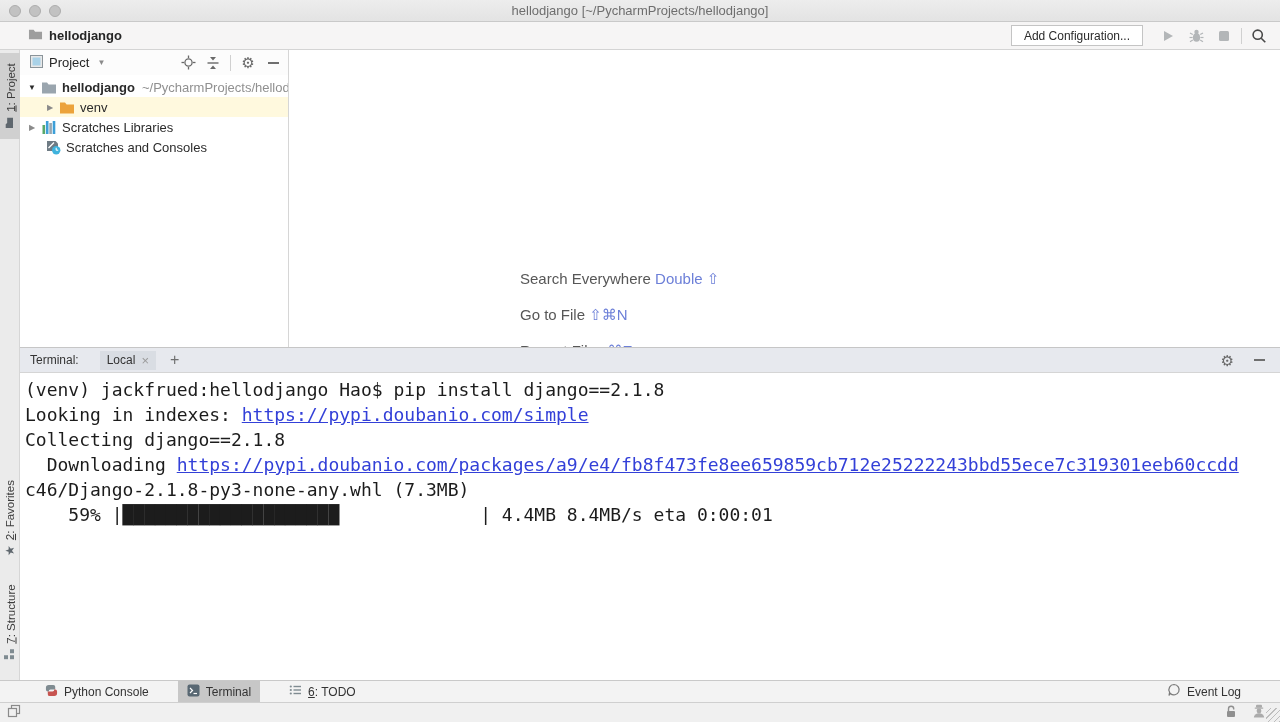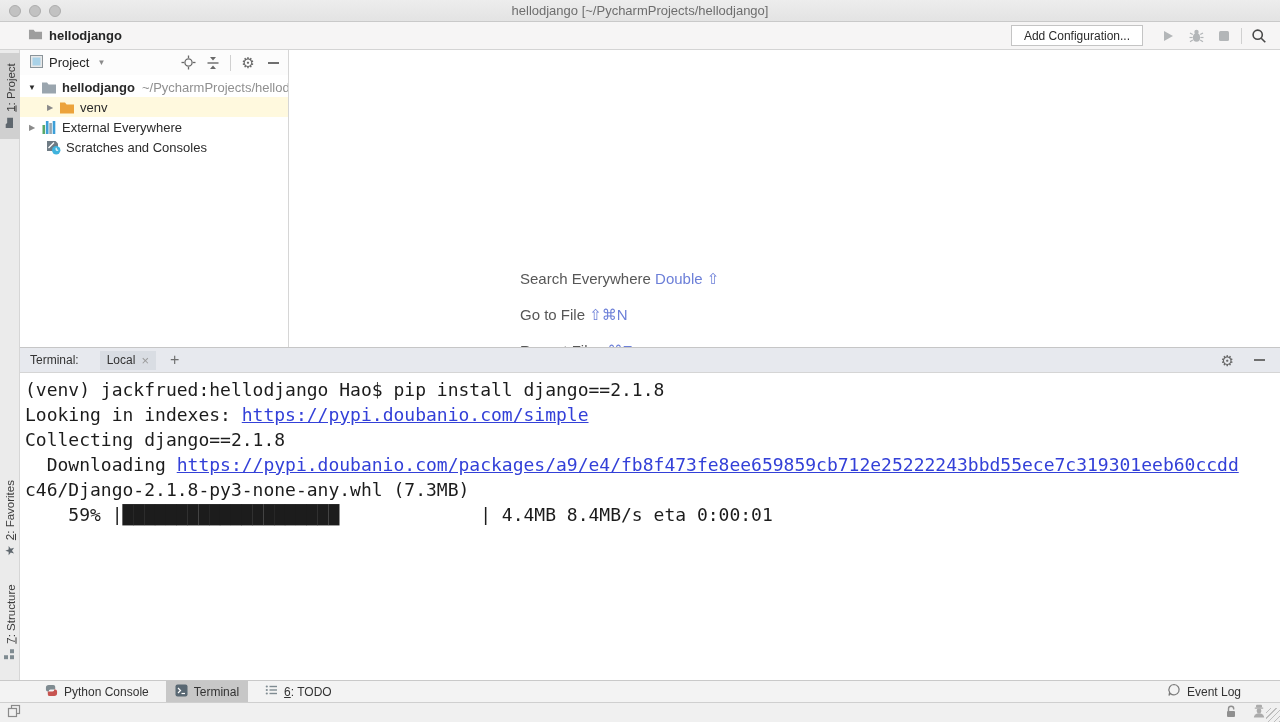--- a/index.html
+++ b/index.html
@@ -71,21 +71,21 @@
 
   .term-body { height:306px; padding:4px 0 0 5px; overflow:hidden; cursor:text;border-radius:9px; }
   .tline { font-family:"DejaVu Sans Mono", monospace; font-size:18px; line-height:25px; color:#1c1c1c; white-space:pre; }
   .tlink { color:#3340d8; text-decoration:underline; }
 
   
   .bottombar { position:absolute; left:0; top:680px; width:1280px; height:22px; background:#f3f3f3;
     border-top:1px solid #c9c9c9; display:flex; align-items:center; font-size:12px; color:#333; }
   .bb-btn { display:flex; align-items:center; gap:6px; padding:0 9px; height:22px; }
   .bb-btn.selected { background:#c7c7c7; }
-  .bb-left { display:flex; align-items:center; margin-left:36px; gap:8px; }
+  .bb-left { display:flex; align-items:center; margin-left:36px; gap:20px; }
   .bb-right { margin-left:auto; display:flex; align-items:center; margin-right:30px; }
 
   
   .statusbar { position:absolute; left:0; top:702px; width:1280px; height:20px; background:#f0f0f0;
     border-top:1px solid #cfcfcf; display:flex; align-items:center; }
   .sb-left { margin-left:7px; display:flex; align-items:center; }
   .sb-right { margin-left:auto; display:flex; align-items:center; gap:14px; margin-right:14px; }
   .grip { position:absolute; right:0; bottom:0; width:14px; height:14px;
     background:repeating-linear-gradient(135deg, transparent 0 3px, #bdbdbd 3px 4px); }
 </style>
@@ -242,21 +242,21 @@
       <div class="trow ind1">
         <span class="chev closed">▶</span>
         <span class="ticon">
           <svg width="14" height="15" viewBox="0 0 14 15">
             <rect x="0.5" y="5" width="2.6" height="9" fill="#59a869"></rect>
             <rect x="3.9" y="1" width="2.6" height="13" fill="#3d9fd8"></rect>
             <rect x="7.3" y="3" width="2.6" height="11" fill="#9aa7b0"></rect>
             <rect x="10.7" y="1" width="2.6" height="13" fill="#3d9fd8"></rect>
           </svg>
         </span>
-        <span>External Everywhere</span>
+        <span>Scratches Libraries</span>
       </div>
       <div class="trow" style="padding-left:22px;">
         <span class="ticon">
           <svg width="16" height="16" viewBox="0 0 16 16">
             <path d="M2 2 l8.5 0 L13 4.5 V12 H2 z" fill="#6e7b84"></path>
             <line x1="3.5" y1="9" x2="9" y2="3.5" stroke="#fff" stroke-width="1.2"></line>
             <circle cx="11.2" cy="11.2" r="4.2" fill="#3fb3dd"></circle>
             <line x1="11.2" y1="11.2" x2="11.2" y2="8.8" stroke="#fff" stroke-width="1.1"></line>
             <line x1="11.2" y1="11.2" x2="13.2" y2="11.2" stroke="#fff" stroke-width="1.1"></line>
           </svg>

